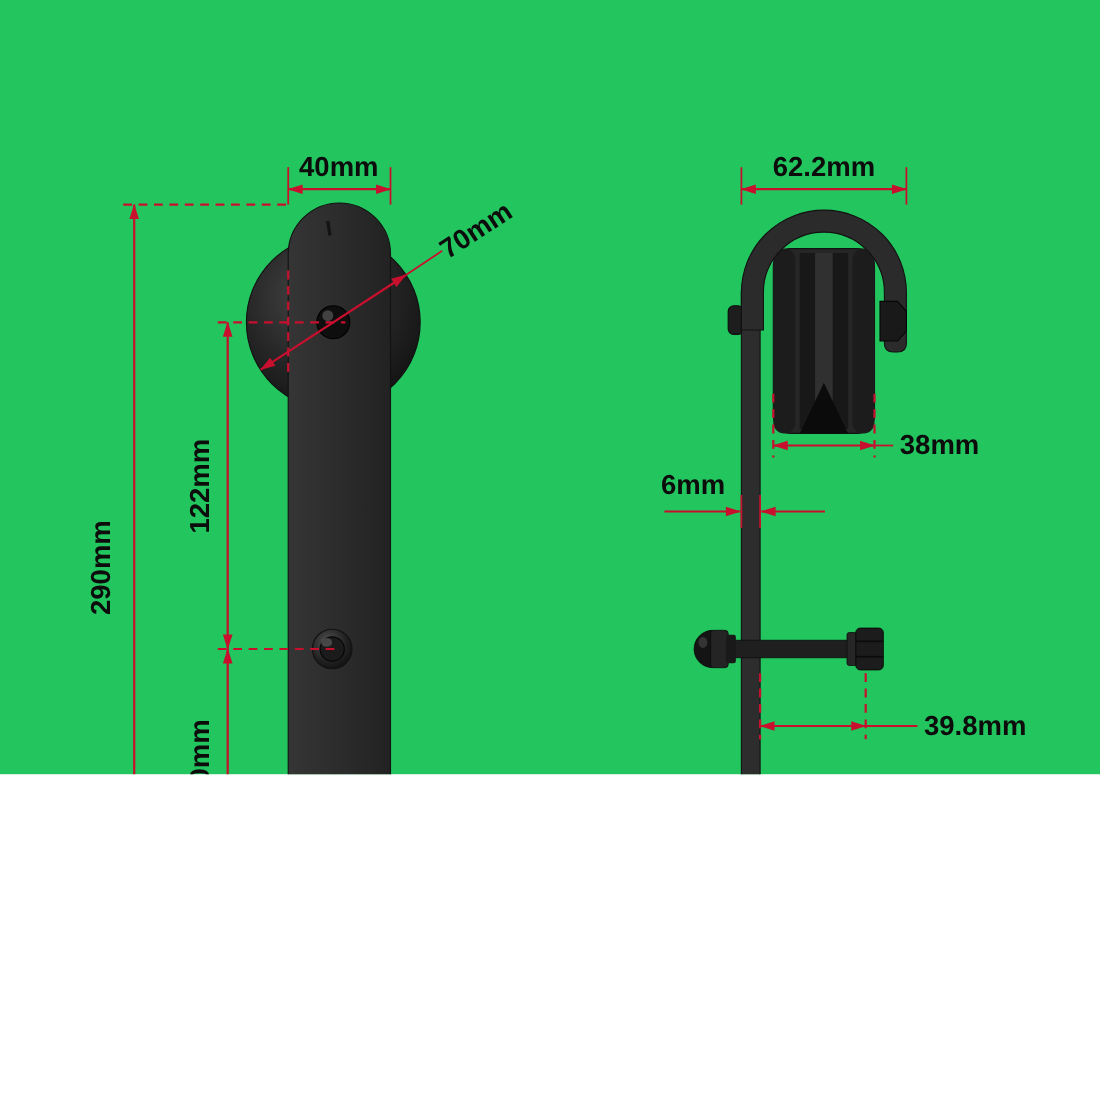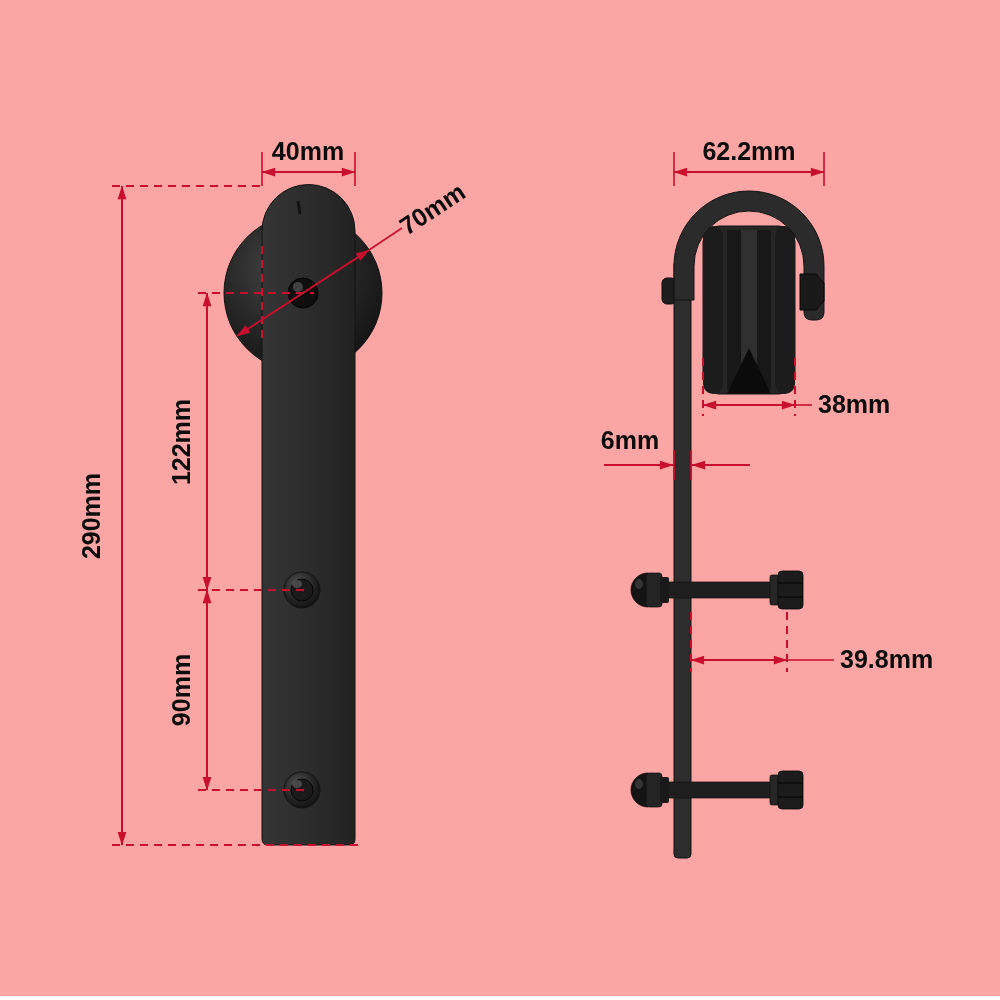--- a/index.html
+++ b/index.html
@@ -1,16 +1,16 @@
 <!DOCTYPE html>
 <html><head>
 <meta charset="utf-8">
 <style>
   html,body{margin:0;padding:0;background:#ffffff;}
-  .canvas{width:1000px;height:996px;position:relative;background:#fca5a5;overflow:hidden;}
+  .canvas{width:1000px;height:704px;position:relative;background:#22c55e;overflow:hidden;}
   svg{display:block;}
   svg text{
     font-family:"Liberation Sans", sans-serif;
     font-weight:700;
     font-size:25px;
     fill:#0c0c0c;
   }
   .dim{stroke:#c8102e;stroke-width:2;fill:none;}
   .dim-thin{stroke:#c8102e;stroke-width:1.6;fill:none;}
   .dash{stroke:#c8102e;stroke-width:2;fill:none;stroke-dasharray:8 6;}

